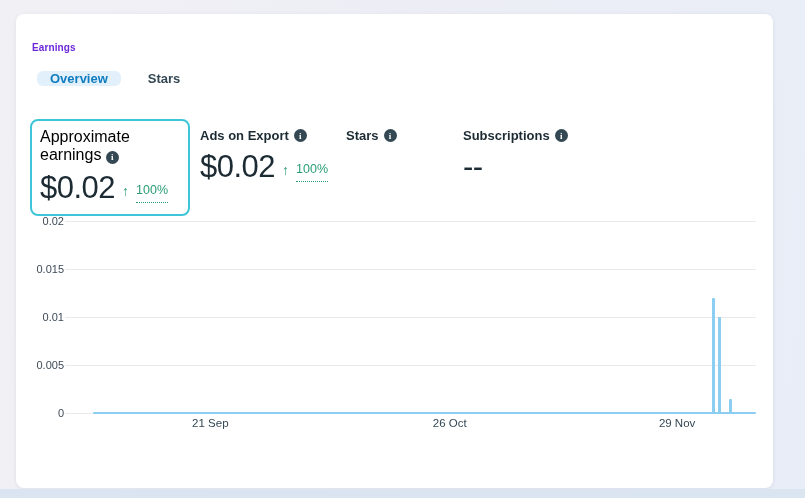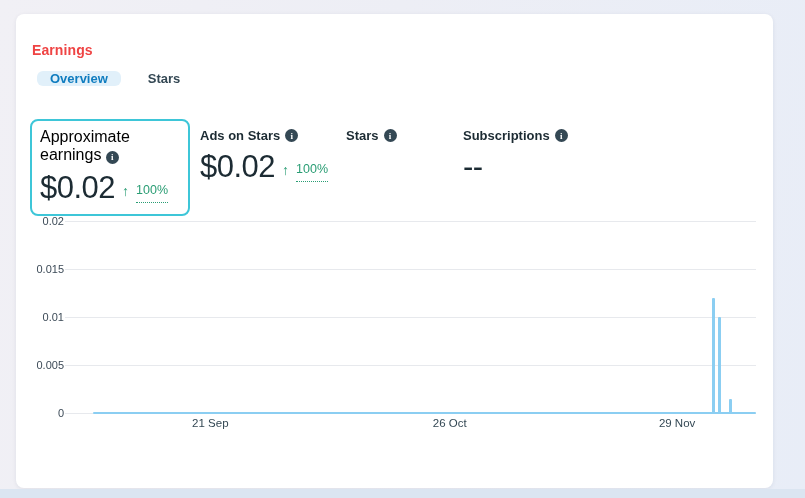--- a/index.html
+++ b/index.html
@@ -12,21 +12,21 @@
     position:absolute;left:16px;top:14px;width:757px;height:474px;
     background:#ffffff;border-radius:8px;
     box-shadow:0 1px 4px rgba(30,40,60,0.08);
   }
   .bottom-strip{
     position:absolute;left:0;top:489px;width:805px;height:9px;
     background:#dbe5f1;
   }
   .page-title{
     position:absolute;left:16px;top:28px;
-    font-size:14px;font-weight:700;color:#ef4444;letter-spacing:.1px;
+    font-size:10px;font-weight:700;color:#6d28d9;letter-spacing:.1px;
   }
   .export-btn{
     position:absolute;right:13px;top:15px;height:29px;
     display:flex;align-items:center;gap:7px;padding:0 11px;
     background:#fff;border:1px solid #c6ccd2;border-radius:6px;
     font-size:13px;font-weight:600;color:#1c2b33;cursor:pointer;
   }
   .export-btn svg{display:block;}
   .tabs{position:absolute;left:21px;top:57px;display:flex;align-items:center;gap:14px;}
   .tab{
@@ -85,21 +85,21 @@
       <div class="value-row">
         <span class="big-value">$0.02</span>
         <span class="arrow-up">↑</span>
         <span class="delta positive">100%</span>
       </div>
     </div>
   </div>
 
   <div class="metric m2">
     <div class="label-row">
-      <span>Ads on Stars</span>
+      <span>Ads on Export</span>
       <span class="info-icon">i</span>
     </div>
     <div class="value-row">
       <span class="big-value">$0.02</span>
       <span class="arrow-up">↑</span>
       <span class="delta positive">100%</span>
     </div>
   </div>
 
   <div class="metric m3">

